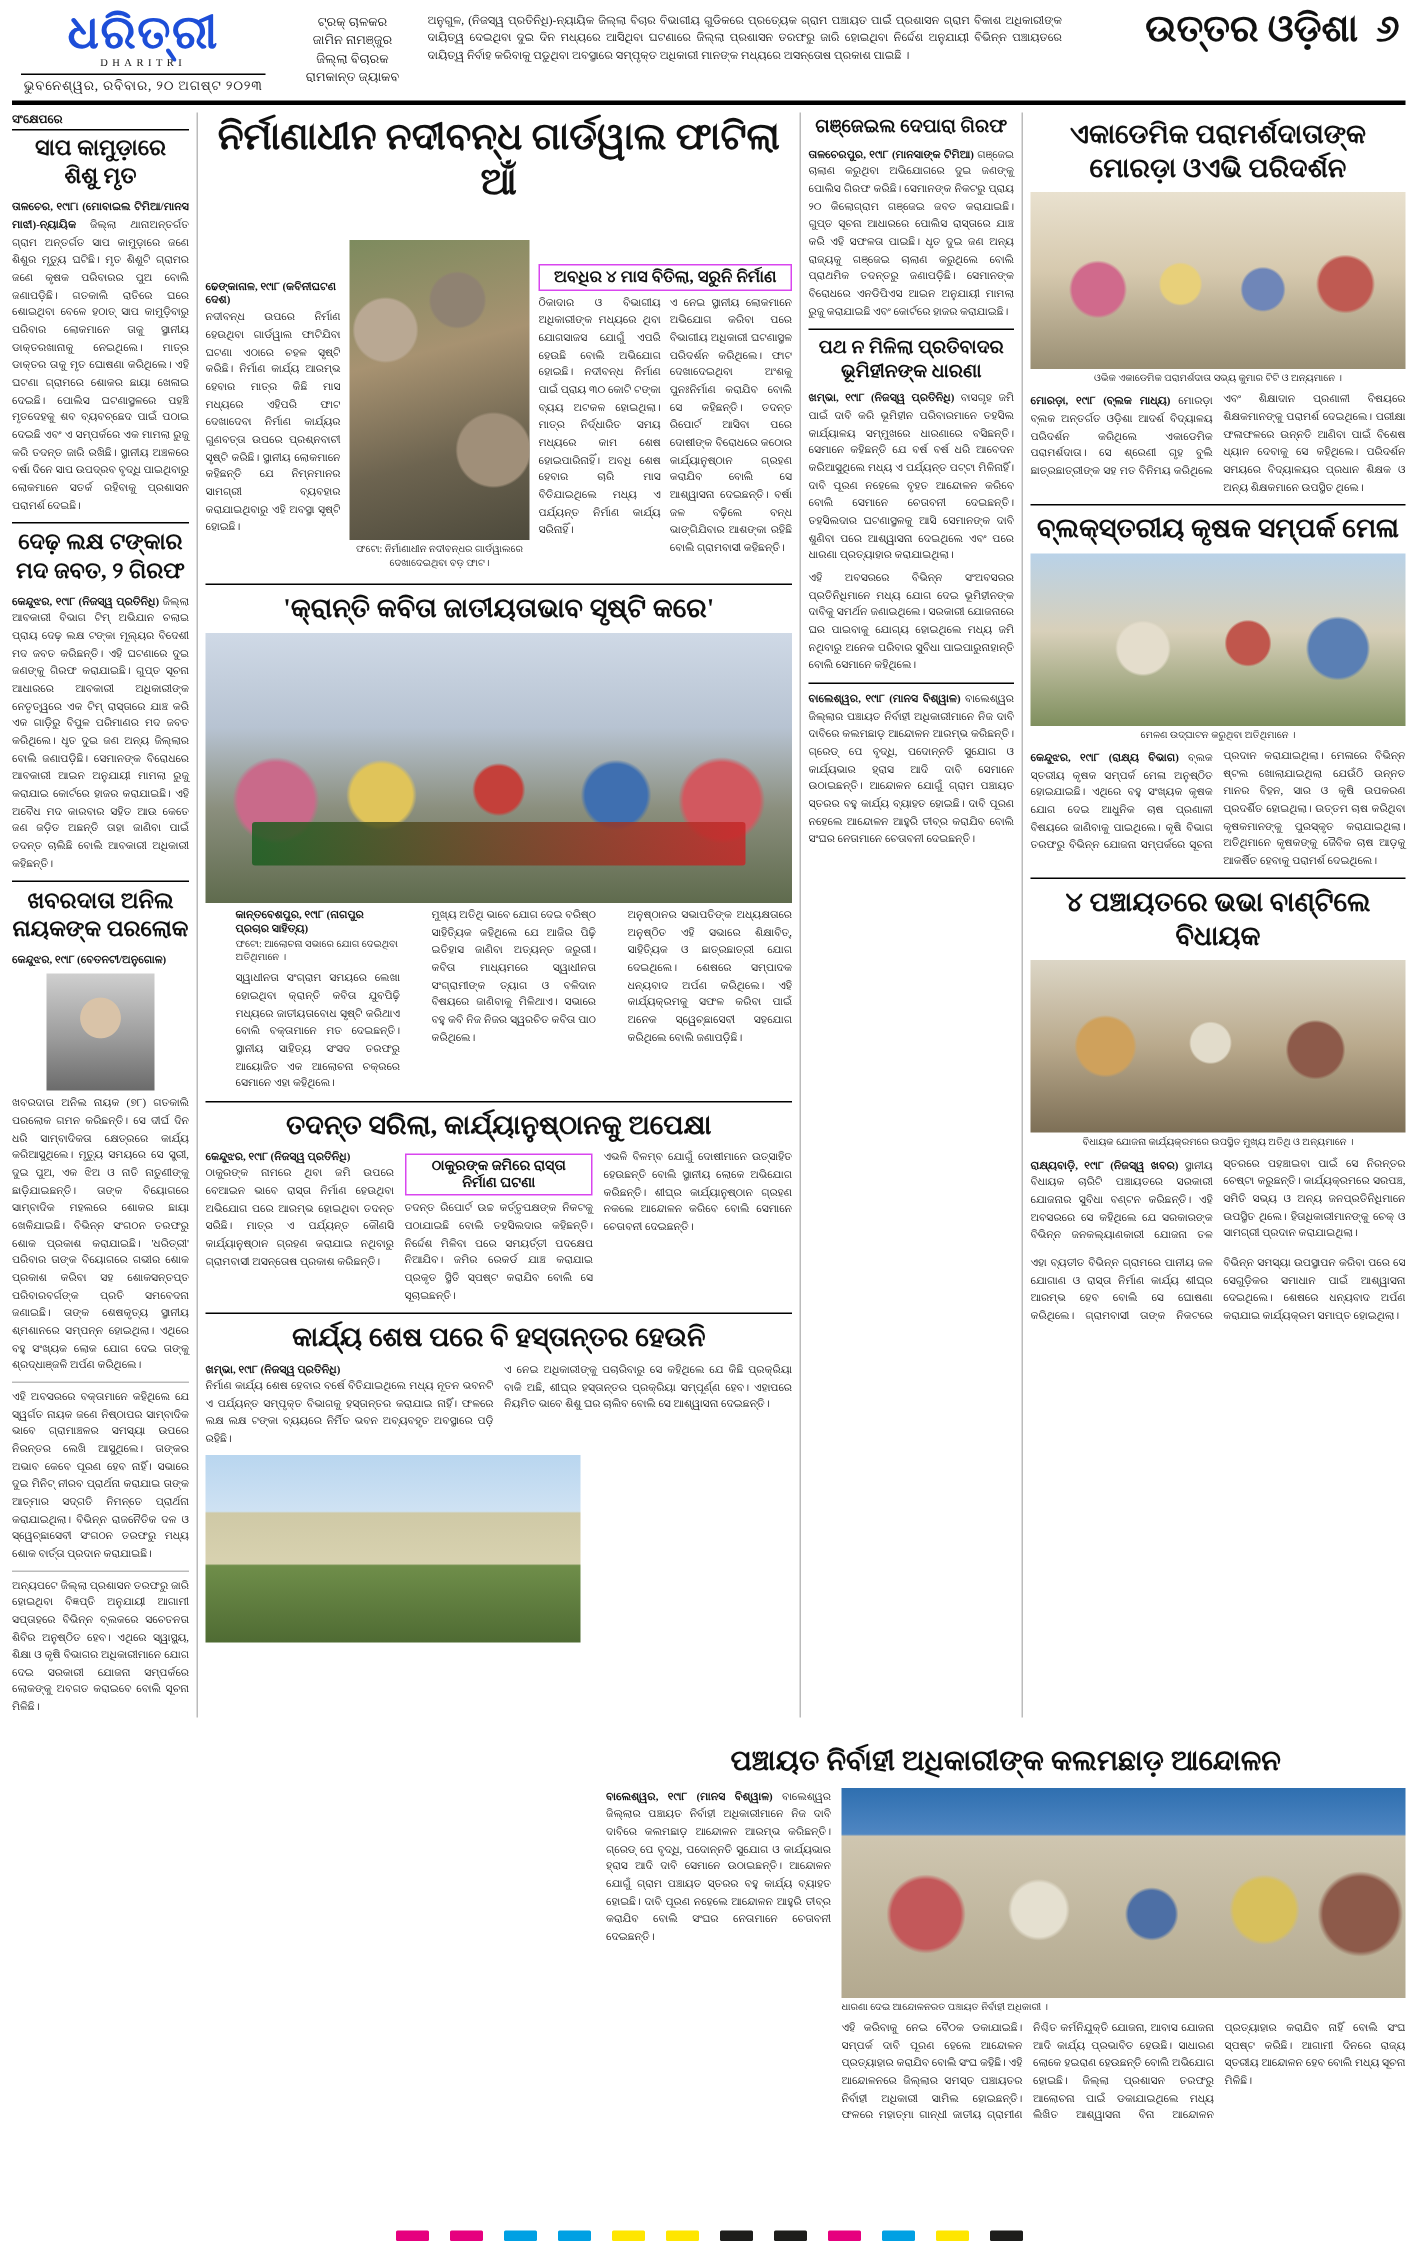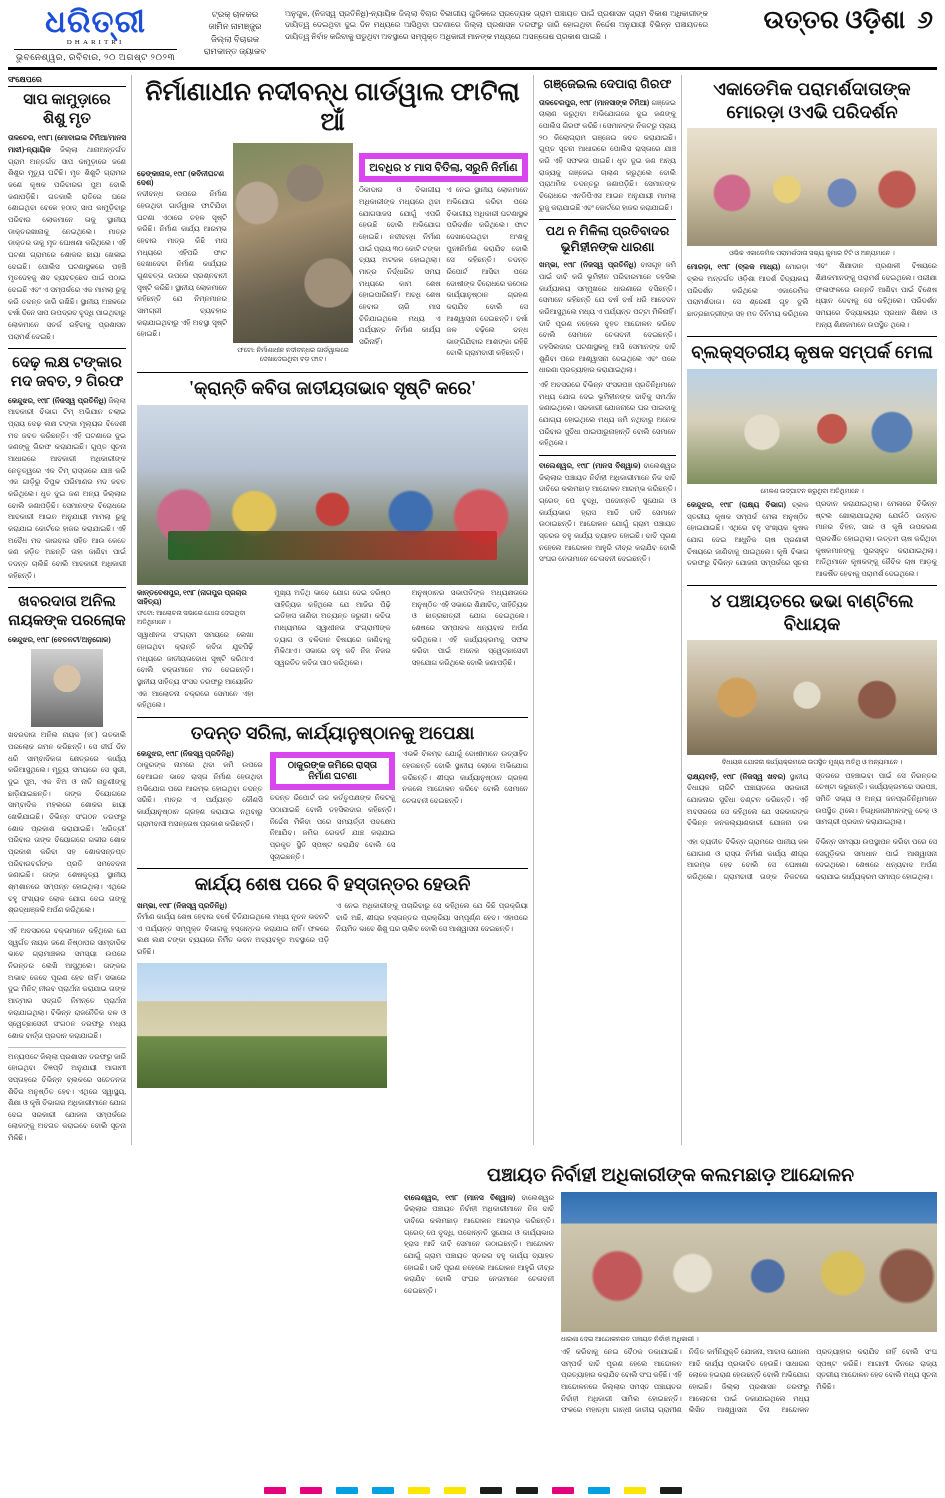--- a/index.html
+++ b/index.html
@@ -22,24 +22,24 @@
 
   
   .grid{display:flex;margin-top:5px;}
   .col{box-sizing:border-box;}
   .c1{width:124px;flex:0 0 124px;padding-right:5px;border-right:1px solid #bbb;}
   .c2{width:402px;flex:0 0 402px;padding:0 5px;border-right:1px solid #bbb;}
   .c3{width:148px;flex:0 0 148px;padding:0 5px;border-right:1px solid #bbb;}
   .c4{width:255px;flex:0 0 255px;padding-left:5px;}
 
   .hl{font-size:15px;font-weight:bold;line-height:1.25;text-align:center;margin:2px 0 4px;}
-  .hl-lg{font-size:25px;font-weight:bold;line-height:1.2;text-align:center;margin:2px 0 6px;}
+  .hl-lg{font-size:25px;font-weight:bold;line-height:1.2;text-align:center;margin:2px 0 23px;}
   .hl-md{font-size:18px;font-weight:bold;line-height:1.25;text-align:center;margin:3px 0 5px;}
   .hl-sm{font-size:12.5px;font-weight:bold;line-height:1.25;text-align:center;margin:2px 0 4px;}
-  .kicker{font-size:11px;font-weight:bold;text-align:center;border:6px solid #d946ef;padding:2px 0;margin:3px 0;}
+  .kicker{font-size:11px;font-weight:bold;text-align:center;border:1px solid #d946ef;padding:2px 0;margin:3px 0;}
   .dateline{font-size:7.3px;font-weight:bold;margin-bottom:2px;}
   .body{font-size:7.2px;line-height:1.62;text-align:justify;hyphens:auto;word-break:break-word;}
   .sec-label{font-size:8px;font-weight:bold;border-bottom:1px solid #000;padding-bottom:1px;margin-bottom:3px;}
   .rule{border-top:1px solid #000;margin:5px 0 4px;}
   .rule-thin{border-top:1px solid #bbb;margin:4px 0;}
   .caption{font-size:6.6px;line-height:1.4;text-align:center;margin:2px 0 4px;}
   .twocol{column-count:2;column-gap:7px;}
   .threecol{column-count:3;column-gap:7px;}
 
   
@@ -183,21 +183,21 @@
         </div>
       </div>
 
       <div class="rule"></div>
 
       <div>
         <div class="hl-md">'କ୍ରାନ୍ତି କବିତା ଜାତୀୟତାଭାବ ସୃଷ୍ଟି କରେ'</div>
         <div class="ph ph-group" style="height:180px;position:relative;">
           <div class="banner"></div>
         </div>
-        <div style="display:flex;gap:21px;margin-top:3px;">
+        <div style="display:flex;gap:21px;margin-top:3px;margin-left:20px;">
           <div style="flex:1">
             <div class="dateline">କାନ୍ତବେଶପୁର, ୧୯ା୮ (ନାଗପୁର ପ୍ରଚାର ସାହିତ୍ୟ)</div>
             <div class="caption" style="text-align:left">ଫଟୋ: ଆଲୋଚନା ସଭାରେ ଯୋଗ ଦେଇଥିବା ଅତିଥିମାନେ ।</div>
             <div class="body">ସ୍ୱାଧୀନତା ସଂଗ୍ରାମ ସମୟରେ ଲେଖା ହୋଇଥିବା କ୍ରାନ୍ତି କବିତା ଯୁବପିଢ଼ି ମଧ୍ୟରେ ଜାତୀୟତାବୋଧ ସୃଷ୍ଟି କରିଥାଏ ବୋଲି ବକ୍ତାମାନେ ମତ ଦେଇଛନ୍ତି। ସ୍ଥାନୀୟ ସାହିତ୍ୟ ସଂସଦ ତରଫରୁ ଆୟୋଜିତ ଏକ ଆଲୋଚନା ଚକ୍ରରେ ସେମାନେ ଏହା କହିଥିଲେ।</div>
           </div>
           <div style="flex:1" class="body">ମୁଖ୍ୟ ଅତିଥି ଭାବେ ଯୋଗ ଦେଇ ବରିଷ୍ଠ ସାହିତ୍ୟିକ କହିଥିଲେ ଯେ ଆଜିର ପିଢ଼ି ଇତିହାସ ଜାଣିବା ଅତ୍ୟନ୍ତ ଜରୁରୀ। କବିତା ମାଧ୍ୟମରେ ସ୍ୱାଧୀନତା ସଂଗ୍ରାମୀଙ୍କ ତ୍ୟାଗ ଓ ବଳିଦାନ ବିଷୟରେ ଜାଣିବାକୁ ମିଳିଥାଏ। ସଭାରେ ବହୁ କବି ନିଜ ନିଜର ସ୍ୱରଚିତ କବିତା ପାଠ କରିଥିଲେ।</div>
           <div style="flex:1" class="body">ଅନୁଷ୍ଠାନର ସଭାପତିଙ୍କ ଅଧ୍ୟକ୍ଷତାରେ ଅନୁଷ୍ଠିତ ଏହି ସଭାରେ ଶିକ୍ଷାବିତ୍, ସାହିତ୍ୟିକ ଓ ଛାତ୍ରଛାତ୍ରୀ ଯୋଗ ଦେଇଥିଲେ। ଶେଷରେ ସମ୍ପାଦକ ଧନ୍ୟବାଦ ଅର୍ପଣ କରିଥିଲେ। ଏହି କାର୍ଯ୍ୟକ୍ରମକୁ ସଫଳ କରିବା ପାଇଁ ଅନେକ ସ୍ୱେଚ୍ଛାସେବୀ ସହଯୋଗ କରିଥିଲେ ବୋଲି ଜଣାପଡ଼ିଛି।</div>
         </div>
       </div>
 
@@ -246,21 +246,21 @@
 
       <div class="rule"></div>
 
       <div>
         <div class="hl-sm" style="white-space:pre-line">ପଥ ନ ମିଳିଲା ପ୍ରତିବାଦର
 ଭୂମିହୀନଙ୍କ ଧାରଣା</div>
         <div class="body">
           <span class="dateline">ଖମ୍ଭା, ୧୯ା୮ (ନିଜସ୍ୱ ପ୍ରତିନିଧି)</span>
           <span>ବାସଗୃହ ଜମି ପାଇଁ ଦାବି କରି ଭୂମିହୀନ ପରିବାରମାନେ ତହସିଲ କାର୍ଯ୍ୟାଳୟ ସମ୍ମୁଖରେ ଧାରଣାରେ ବସିଛନ୍ତି। ସେମାନେ କହିଛନ୍ତି ଯେ ବର୍ଷ ବର୍ଷ ଧରି ଆବେଦନ କରିଆସୁଥିଲେ ମଧ୍ୟ ଏ ପର୍ଯ୍ୟନ୍ତ ପଟ୍ଟା ମିଳିନାହିଁ। ଦାବି ପୂରଣ ନହେଲେ ବୃହତ ଆନ୍ଦୋଳନ କରିବେ ବୋଲି ସେମାନେ ଚେତାବନୀ ଦେଇଛନ୍ତି। ତହସିଲଦାର ଘଟଣାସ୍ଥଳକୁ ଆସି ସେମାନଙ୍କ ଦାବି ଶୁଣିବା ପରେ ଆଶ୍ୱାସନା ଦେଇଥିଲେ ଏବଂ ପରେ ଧାରଣା ପ୍ରତ୍ୟାହାର କରାଯାଇଥିଲା।</span>
         </div>
-        <div class="body" style="margin-top:3px">ଏହି ଅବସରରେ ବିଭିନ୍ନ ସଂସରପଞ ପ୍ରତିନିଧିମାନେ ମଧ୍ୟ ଯୋଗ ଦେଇ ଭୂମିହୀନଙ୍କ ଦାବିକୁ ସମର୍ଥନ ଜଣାଇଥିଲେ। ସରକାରୀ ଯୋଜନାରେ ଘର ପାଇବାକୁ ଯୋଗ୍ୟ ହୋଇଥିଲେ ମଧ୍ୟ ଜମି ନଥିବାରୁ ଅନେକ ପରିବାର ସୁବିଧା ପାଇପାରୁନାହାନ୍ତି ବୋଲି ସେମାନେ କହିଥିଲେ।</div>
+        <div class="body" style="margin-top:3px">ଏହି ଅବସରରେ ବିଭିନ୍ନ ସଂଅବସରର ପ୍ରତିନିଧିମାନେ ମଧ୍ୟ ଯୋଗ ଦେଇ ଭୂମିହୀନଙ୍କ ଦାବିକୁ ସମର୍ଥନ ଜଣାଇଥିଲେ। ସରକାରୀ ଯୋଜନାରେ ଘର ପାଇବାକୁ ଯୋଗ୍ୟ ହୋଇଥିଲେ ମଧ୍ୟ ଜମି ନଥିବାରୁ ଅନେକ ପରିବାର ସୁବିଧା ପାଇପାରୁନାହାନ୍ତି ବୋଲି ସେମାନେ କହିଥିଲେ।</div>
       </div>
 
       <div class="rule"></div>
 
       <div>
         <div class="body">
           <span class="dateline">ବାଲେଶ୍ୱର, ୧୯ା୮ (ମାନସ ବିଶ୍ୱାଳ)</span>
           <span>ବାଲେଶ୍ୱର ଜିଲ୍ଲାର ପଞ୍ଚାୟତ ନିର୍ବାହୀ ଅଧିକାରୀମାନେ ନିଜ ଦାବି ଦାବିରେ କଲମଛାଡ଼ ଆନ୍ଦୋଳନ ଆରମ୍ଭ କରିଛନ୍ତି। ଗ୍ରେଡ୍ ପେ ବୃଦ୍ଧି, ପଦୋନ୍ନତି ସୁଯୋଗ ଓ କାର୍ଯ୍ୟଭାର ହ୍ରାସ ଆଦି ଦାବି ସେମାନେ ଉଠାଇଛନ୍ତି। ଆନ୍ଦୋଳନ ଯୋଗୁଁ ଗ୍ରାମ ପଞ୍ଚାୟତ ସ୍ତରର ବହୁ କାର୍ଯ୍ୟ ବ୍ୟାହତ ହୋଇଛି। ଦାବି ପୂରଣ ନହେଲେ ଆନ୍ଦୋଳନ ଆହୁରି ତୀବ୍ର କରାଯିବ ବୋଲି ସଂଘର ନେତାମାନେ ଚେତାବନୀ ଦେଇଛନ୍ତି।</span>
         </div>
       </div>

